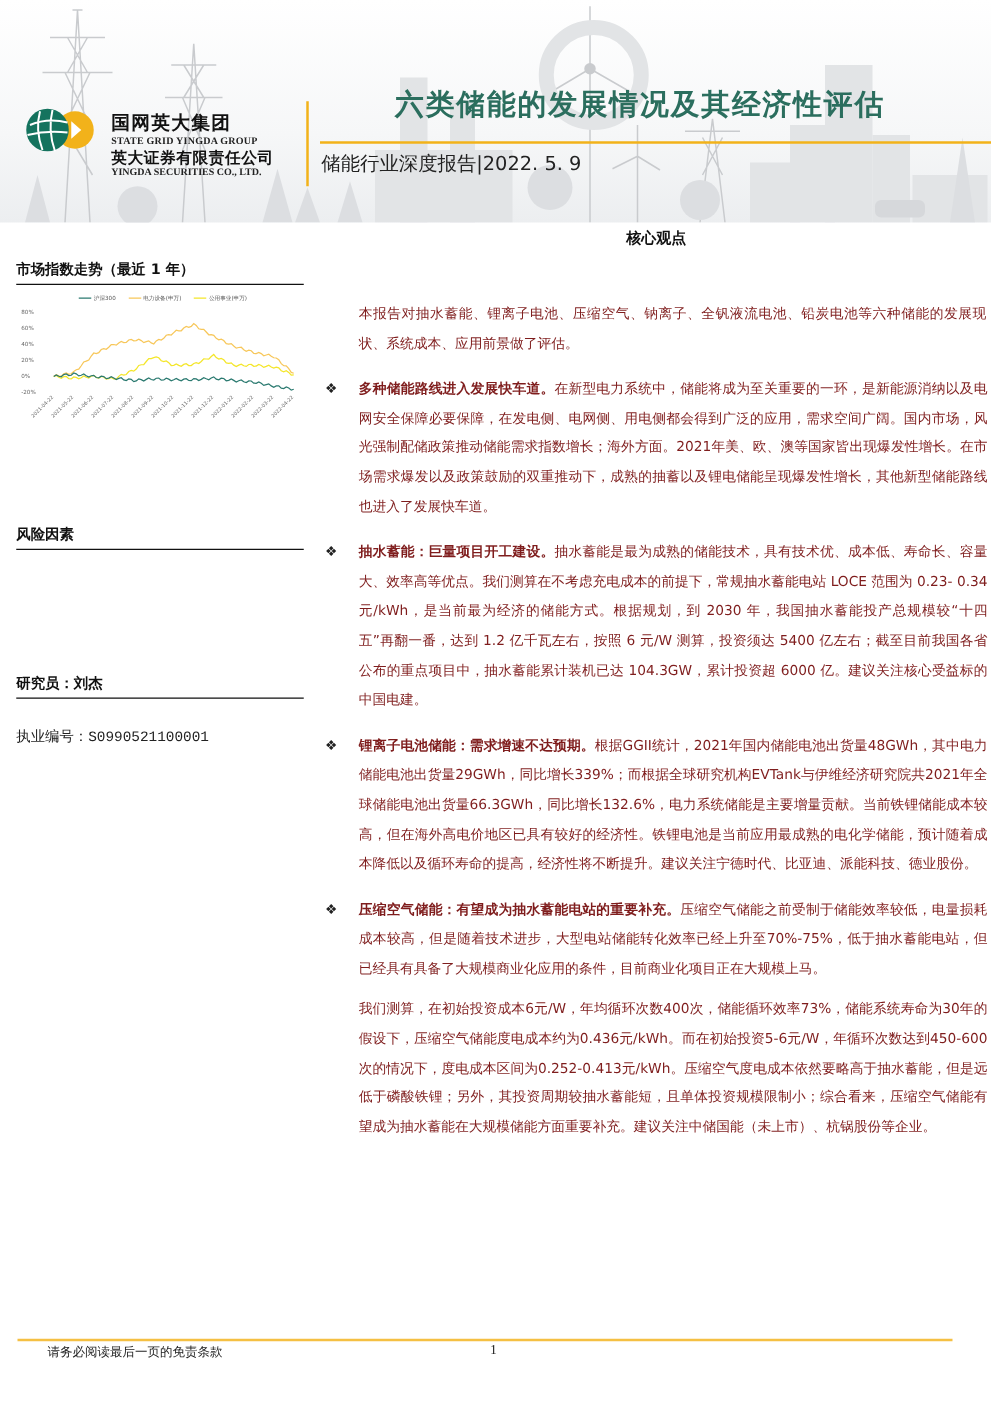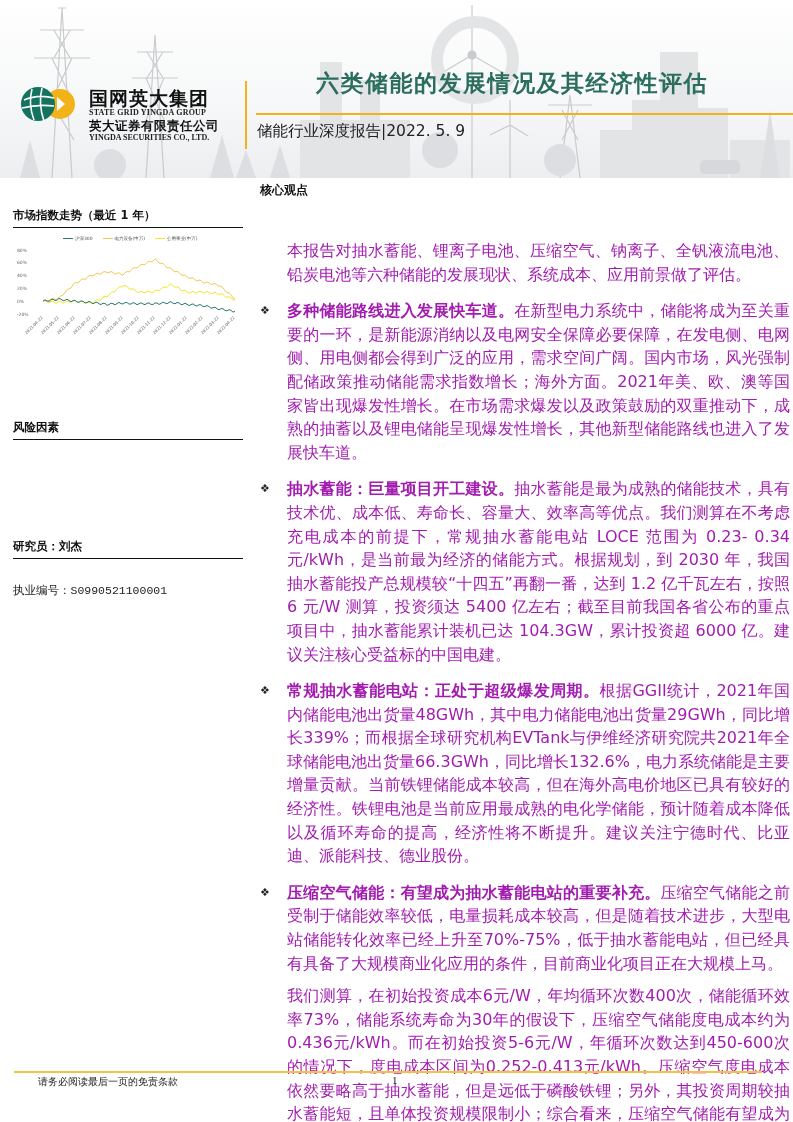--- a/index.html
+++ b/index.html
@@ -5,21 +5,21 @@
   * { box-sizing: border-box; margin: 0; padding: 0; }
   html, body { width: 793px; height: 1122px; background: #ffffff; overflow: hidden; }
   body { position: relative; font-family: "DejaVu Sans", "Liberation Sans", sans-serif; color: #111; }
 
   
   .banner { position: absolute; left: 0; top: 0; width: 793px; height: 178px;
             background: linear-gradient(#ffffff, #f6f7f8 60%, #eceef0); overflow: hidden; }
   .banner svg.scene { position: absolute; left: 0; top: 0; }
   .logo { position: absolute; left: 18px; top: 84px; width: 60px; height: 40px; }
   .brand { position: absolute; left: 89px; top: 88px; }
-  .brand .cn1 { font-size: 19px; font-weight: bold; letter-spacing: 1px; color: #111; line-height: 20px; }
+  .brand .cn1 { font-size: 15px; font-weight: bold; letter-spacing: 1px; color: #111; line-height: 20px; }
   .brand .en1 { font-family: "Liberation Serif", serif; font-size: 8px; font-weight: bold; color: #222; line-height: 10px; letter-spacing: 0.2px; }
   .brand .cn2 { font-size: 12.5px; font-weight: bold; color: #111; line-height: 15px; letter-spacing: 0.5px; }
   .brand .en2 { font-family: "Liberation Serif", serif; font-size: 8px; font-weight: bold; color: #222; line-height: 10px; }
   .vbar { position: absolute; left: 245px; top: 81px; width: 2px; height: 68px; background: #f2b21a; }
   .title { position: absolute; left: 316px; top: 68px; font-size: 23px; font-weight: bold; color: #2b6e5e; letter-spacing: 1.5px; }
   .hline { position: absolute; left: 256px; top: 113px; width: 537px; height: 2px; background: #f2b21a; }
   .subtitle { position: absolute; left: 257px; top: 121px; font-size: 15.5px; color: #222; }
 
   
   .side { position: absolute; left: 13px; top: 190px; width: 230px; }
@@ -27,22 +27,22 @@
   .chart { position: relative; width: 230px; height: 110px; margin-top: 6px; }
   .legend { position: absolute; top: 2px; left: 50px; font-size: 4.5px; color: #555; display: flex; gap: 10px; white-space: nowrap; }
   .legend span.sw { display: inline-block; width: 10px; height: 1.2px; vertical-align: middle; margin-right: 2px; }
   .risk { position: absolute; left: 13px; top: 402px; width: 230px; }
   .risk-text { font-size: 11.5px; line-height: 17px; color: #222; margin-top: 7px; letter-spacing: 0.3px; }
   .analyst { position: absolute; left: 13px; top: 521px; width: 230px; }
   .analyst-info { font-family: Liberation Mono, monospace; font-size: 11.5px; line-height: 16.5px; color: #222; margin-top: 24px; }
 
   
   .main { position: absolute; left: 260px; top: 182px; width: 530px; }
-  .core-h { font-size: 12px; font-weight: bold; color: #111; }
-  .para { font-size: 16px; line-height: 23.6px; color: #a21caf; text-align: justify; }
+  .core-h { font-size: 12px; font-weight: bold; color: #111; text-align: center; }
+  .para { font-size: 11px; line-height: 23.6px; color: #7f1d1d; text-align: justify; }
   .intro { margin: 40px 0 0 27px; width: 502px; }
   .bullet { position: relative; padding-left: 27px; width: 530px; margin-top: 13px; }
   .bullet .mark { position: absolute; left: 0; top: 0; font-size: 11px; line-height: 23.6px; color: #222; }
   .bullet b { font-weight: bold; }
   .cont { margin: 9px 0 0 27px; width: 503px; }
 
   
   .footer-line { position: absolute; left: 14px; top: 1071px; width: 748px; height: 2px; background: #f5c043; }
   .footer-left { position: absolute; left: 38px; top: 1075px; font-size: 10px; color: #222; }
   .footer-page { position: absolute; left: 392px; top: 1074px; font-family: "Liberation Serif", serif; font-size: 11px; color: #222; }
@@ -165,21 +165,21 @@
   <div class="bullet">
     <span class="mark">❖</span>
     <p class="para"><b>多种储能路线进入发展快车道。</b><span>在新型电力系统中，储能将成为至关重要的一环，是新能源消纳以及电网安全保障必要保障，在发电侧、电网侧、用电侧都会得到广泛的应用，需求空间广阔。国内市场，风光强制配储政策推动储能需求指数增长；海外方面。2021年美、欧、澳等国家皆出现爆发性增长。在市场需求爆发以及政策鼓励的双重推动下，成熟的抽蓄以及锂电储能呈现爆发性增长，其他新型储能路线也进入了发展快车道。</span></p>
   </div>
   <div class="bullet">
     <span class="mark">❖</span>
     <p class="para"><b>抽水蓄能：巨量项目开工建设。</b><span>抽水蓄能是最为成熟的储能技术，具有技术优、成本低、寿命长、容量大、效率高等优点。我们测算在不考虑充电成本的前提下，常规抽水蓄能电站 LOCE 范围为 0.23- 0.34 元/kWh，是当前最为经济的储能方式。根据规划，到 2030 年，我国抽水蓄能投产总规模较“十四五”再翻一番，达到 1.2 亿千瓦左右，按照 6 元/W 测算，投资须达 5400 亿左右；截至目前我国各省公布的重点项目中，抽水蓄能累计装机已达 104.3GW，累计投资超 6000 亿。建议关注核心受益标的中国电建。</span></p>
   </div>
   <div class="bullet">
     <span class="mark">❖</span>
-    <p class="para"><b>常规抽水蓄能电站：正处于超级爆发周期。</b><span>根据GGII统计，2021年国内储能电池出货量48GWh，其中电力储能电池出货量29GWh，同比增长339%；而根据全球研究机构EVTank与伊维经济研究院共2021年全球储能电池出货量66.3GWh，同比增长132.6%，电力系统储能是主要增量贡献。当前铁锂储能成本较高，但在海外高电价地区已具有较好的经济性。铁锂电池是当前应用最成熟的电化学储能，预计随着成本降低以及循环寿命的提高，经济性将不断提升。建议关注宁德时代、比亚迪、派能科技、德业股份。</span></p>
+    <p class="para"><b>锂离子电池储能：需求增速不达预期。</b><span>根据GGII统计，2021年国内储能电池出货量48GWh，其中电力储能电池出货量29GWh，同比增长339%；而根据全球研究机构EVTank与伊维经济研究院共2021年全球储能电池出货量66.3GWh，同比增长132.6%，电力系统储能是主要增量贡献。当前铁锂储能成本较高，但在海外高电价地区已具有较好的经济性。铁锂电池是当前应用最成熟的电化学储能，预计随着成本降低以及循环寿命的提高，经济性将不断提升。建议关注宁德时代、比亚迪、派能科技、德业股份。</span></p>
   </div>
   <div class="bullet">
     <span class="mark">❖</span>
     <p class="para"><b>压缩空气储能：有望成为抽水蓄能电站的重要补充。</b><span>压缩空气储能之前受制于储能效率较低，电量损耗成本较高，但是随着技术进步，大型电站储能转化效率已经上升至70%-75%，低于抽水蓄能电站，但已经具有具备了大规模商业化应用的条件，目前商业化项目正在大规模上马。</span></p>
   </div>
   <p class="para cont">我们测算，在初始投资成本6元/W，年均循环次数400次，储能循环效率73%，储能系统寿命为30年的假设下，压缩空气储能度电成本约为0.436元/kWh。而在初始投资5-6元/W，年循环次数达到450-600次的情况下，度电成本区间为0.252-0.413元/kWh。压缩空气度电成本依然要略高于抽水蓄能，但是远低于磷酸铁锂；另外，其投资周期较抽水蓄能短，且单体投资规模限制小；综合看来，压缩空气储能有望成为抽水蓄能在大规模储能方面重要补充。建议关注中储国能（未上市）、杭锅股份等企业。</p>
 </div>
 
 <div class="footer-line"></div>
 <div class="footer-left">请务必阅读最后一页的免责条款</div>

